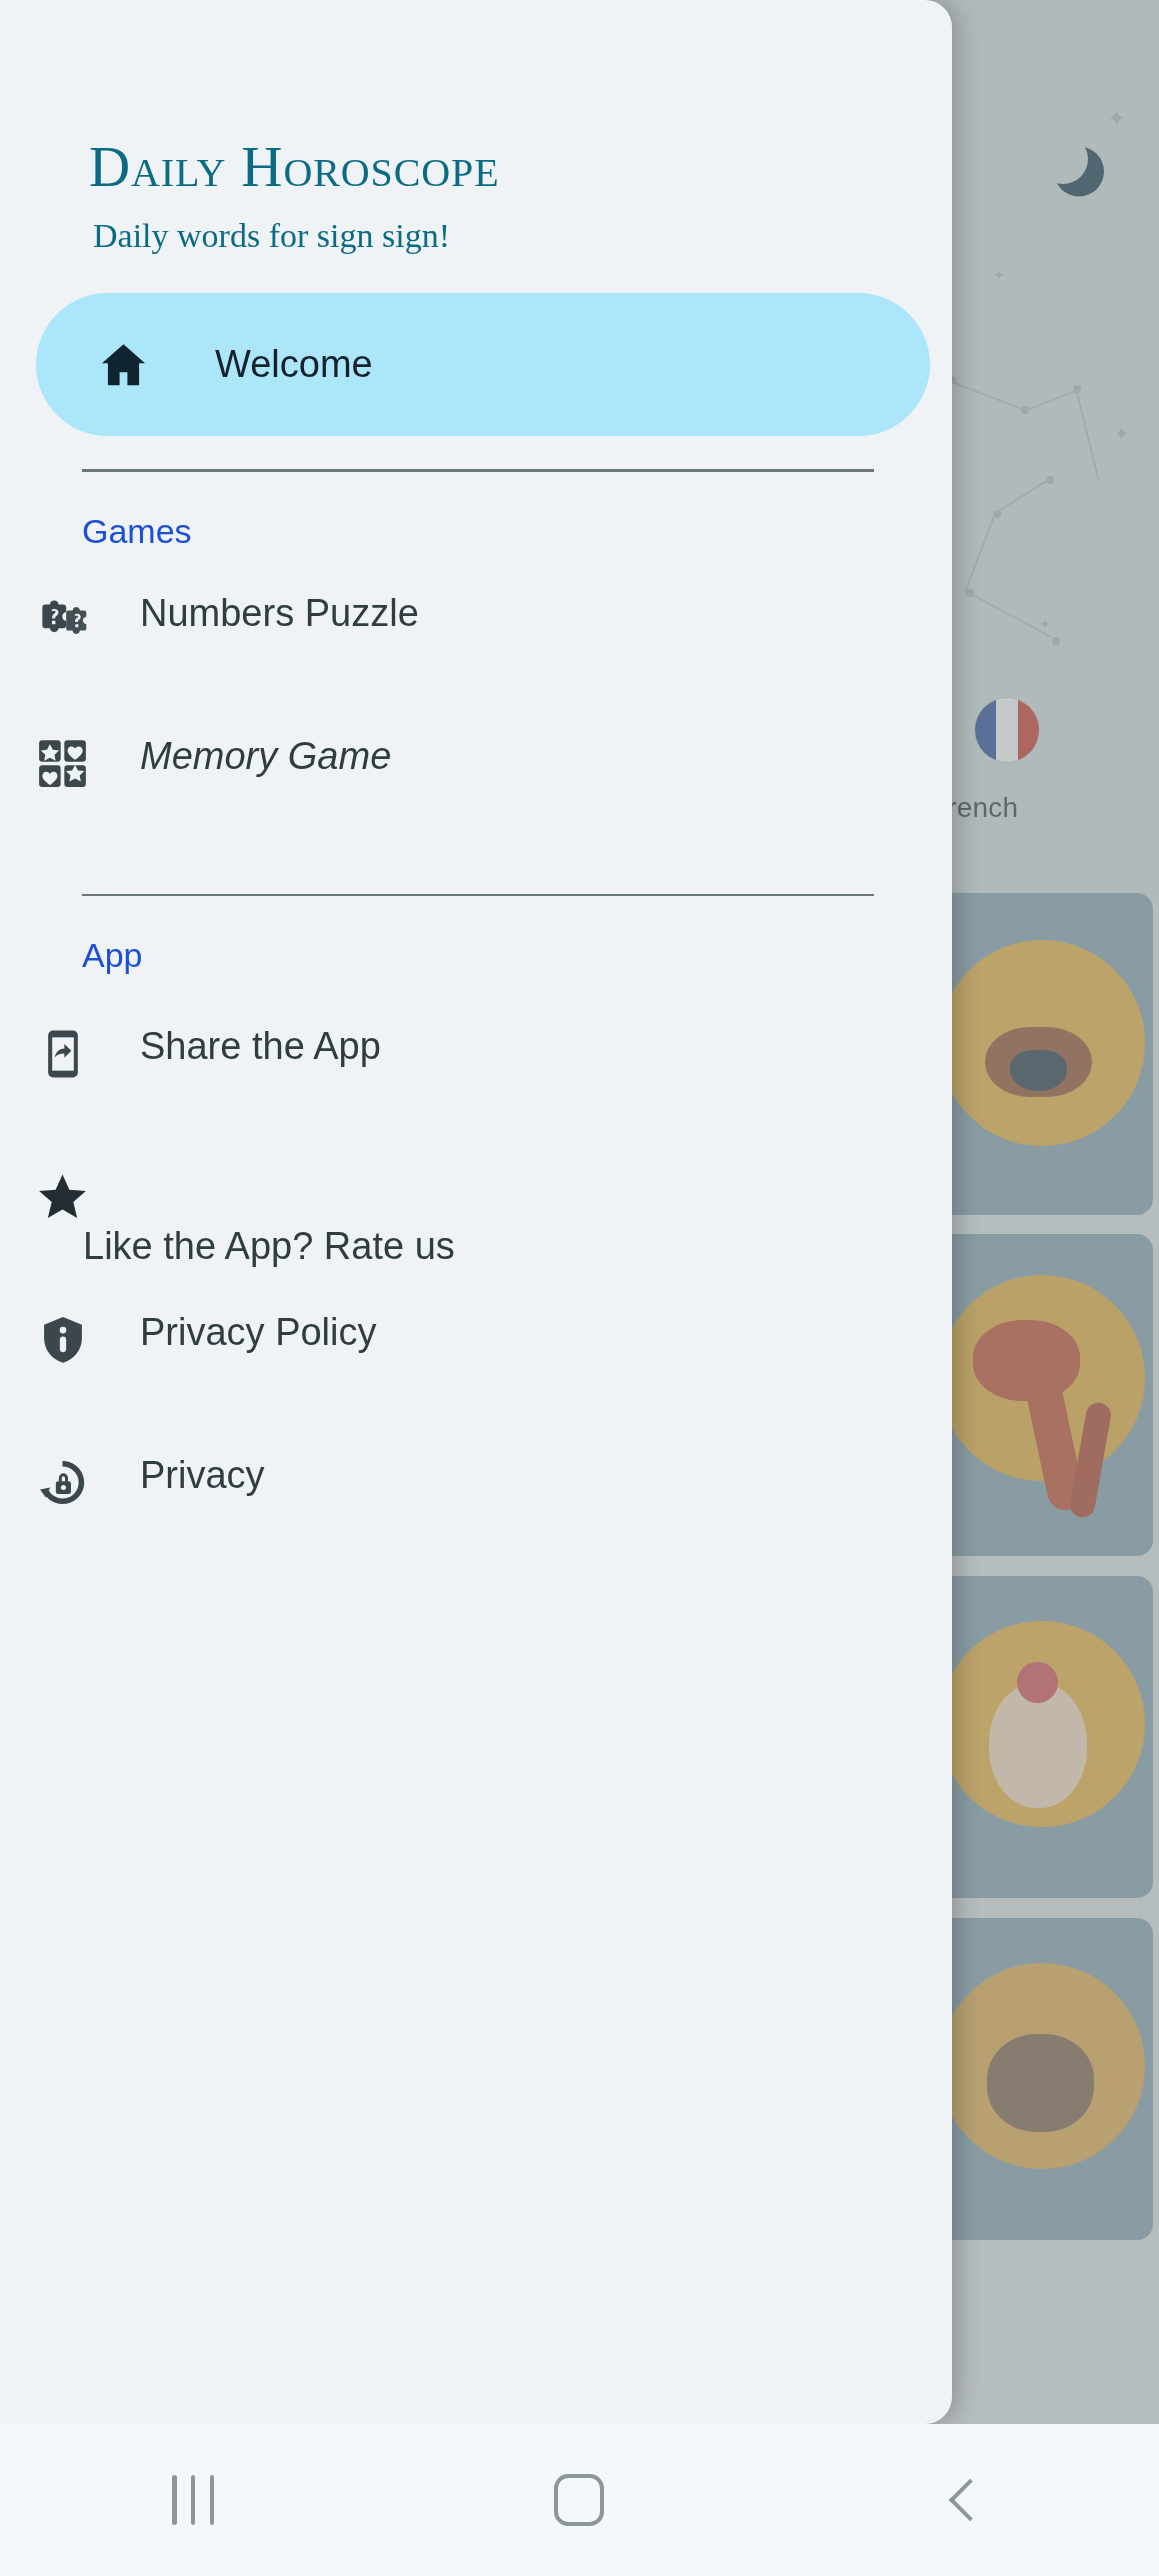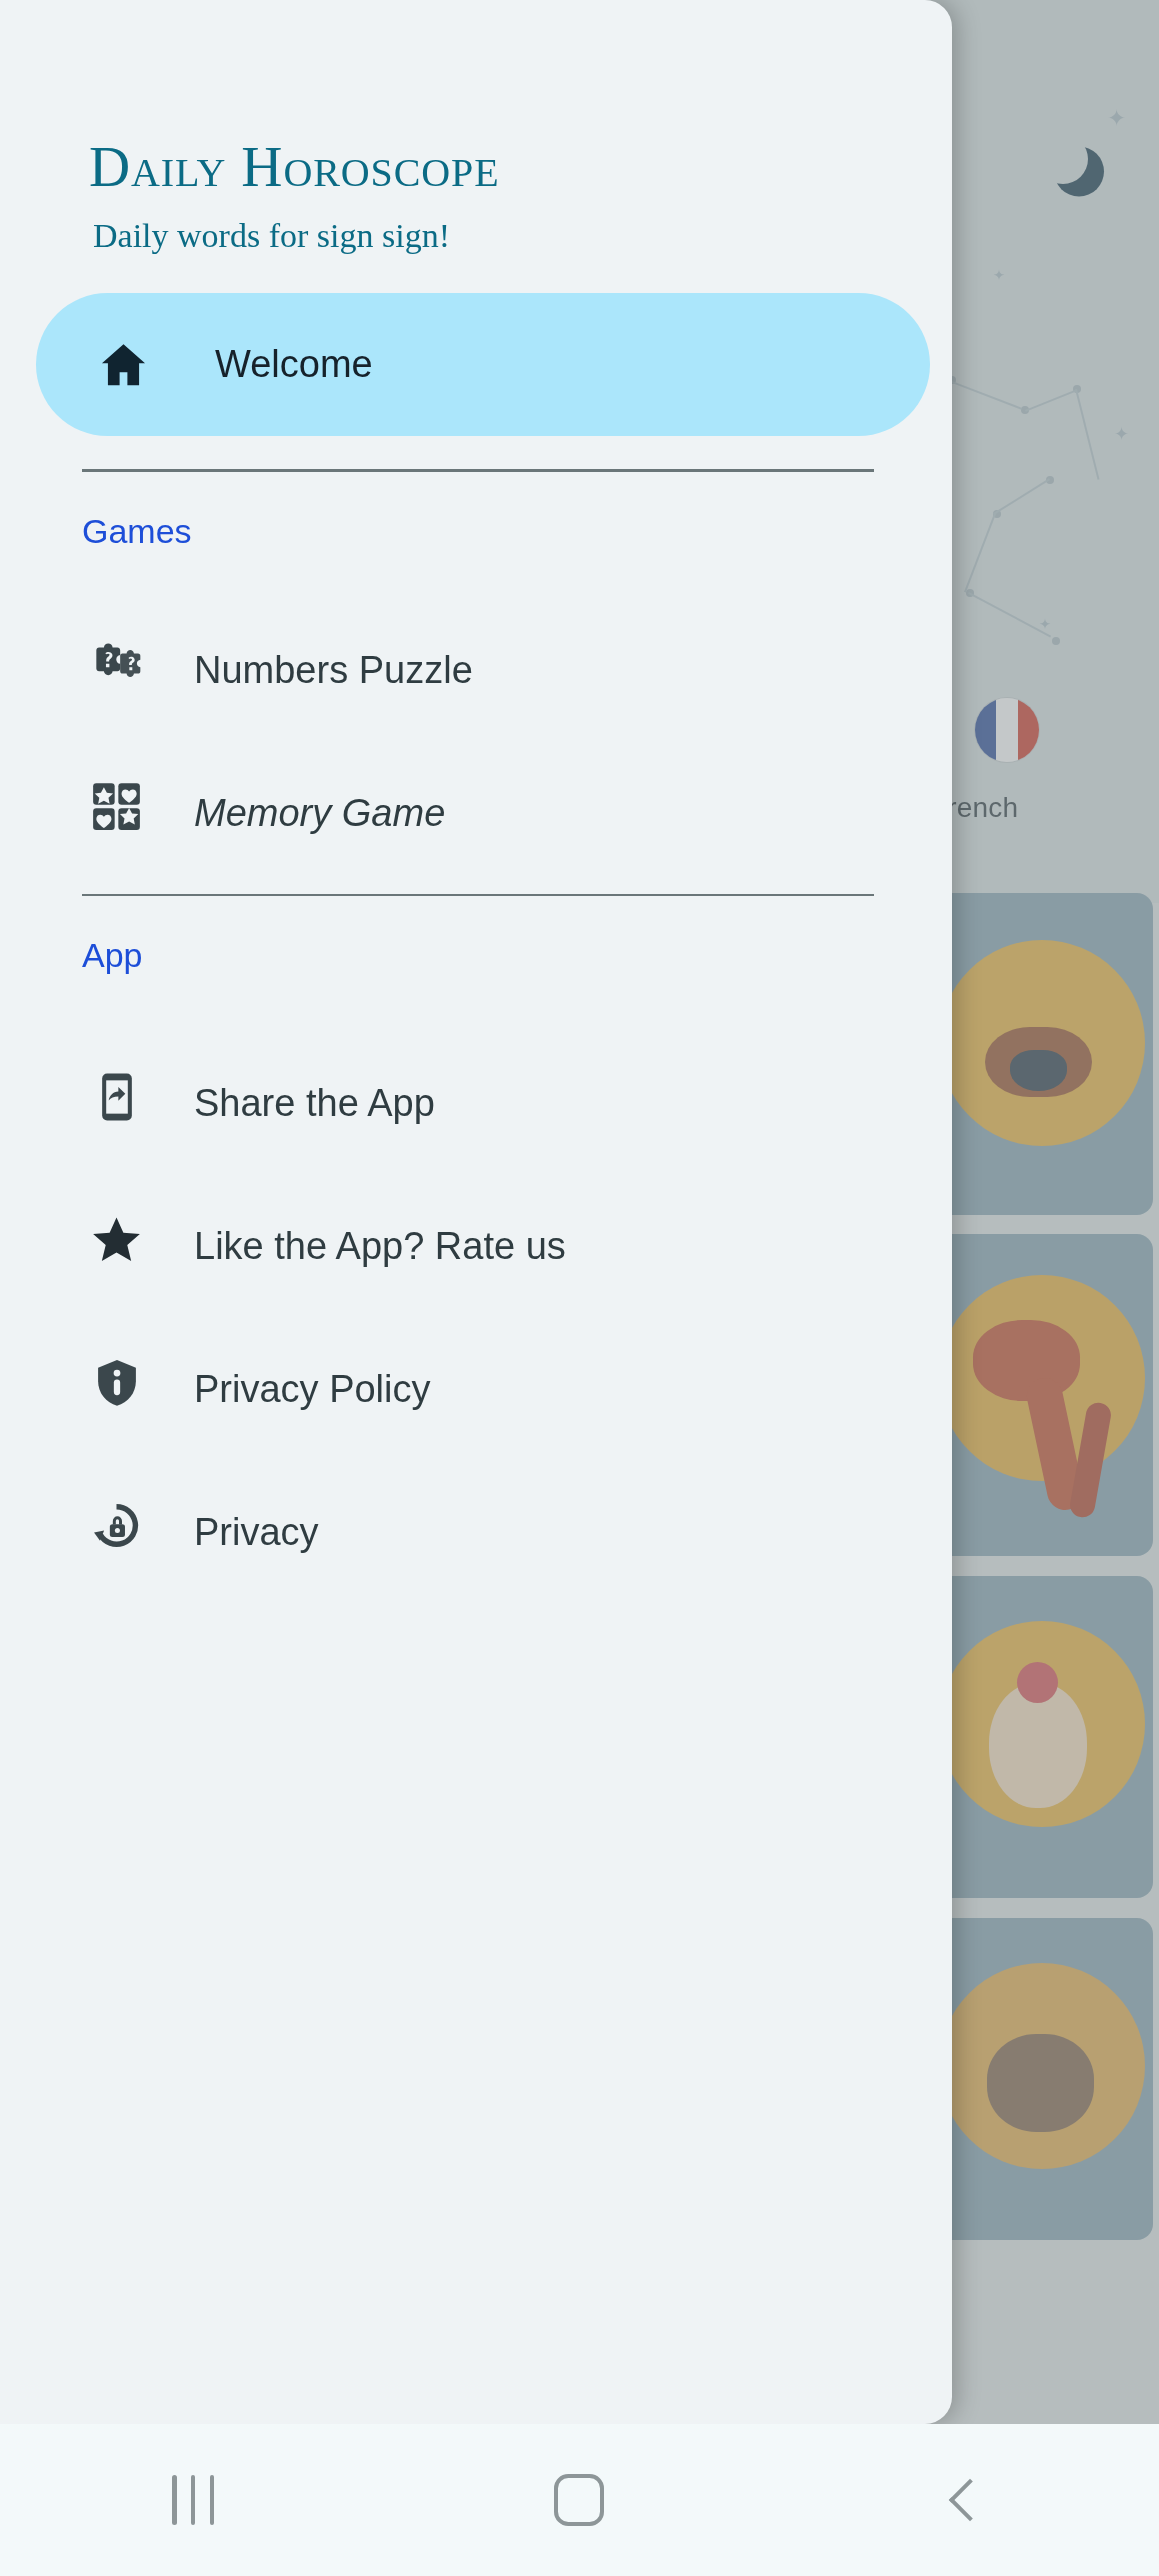--- a/index.html
+++ b/index.html
@@ -109,39 +109,39 @@
   .divider{
     width:792px; height:2.7px; background:#6a7679;
     margin:33px 0 0 82px;
   }
   .section-label{
     margin:40px 0 0 82px;
     font-size:34px; color:#1d4ed8;
   }
 
   .menu-item{
-    display:flex; align-items:flex-end;
+    display:flex; align-items:flex-start;
     height:100px;
-    padding-left:88px;
+    padding-left:34px;
   }
   .menu-item .ic{
     width:57px; height:57px;
     display:flex; align-items:center; justify-content:center;
     flex:0 0 57px;
   }
   .menu-item .lbl{
     margin-left:49px;
     font-size:38px; color:#2f3c41;
     white-space:nowrap;
   }
 
   .sp-games-1{ margin-top:41px; }
   .sp-games-2{ margin-top:43px;font-style:italic; }
   .sp-app-1{ margin-top:50px; }
-  .sp-app-2{ margin-top:43px; }
+  .sp-app-2{ margin-top:43px;flex-direction:column; }
   .sp-app-3{ margin-top:43px; }
   .sp-app-4{ margin-top:43px; }
 
   
   #navbar{
     position:absolute; left:0; bottom:0;
     width:1159px; height:152px;
     background:#f3f9fa;
     display:flex; align-items:center;
   }

